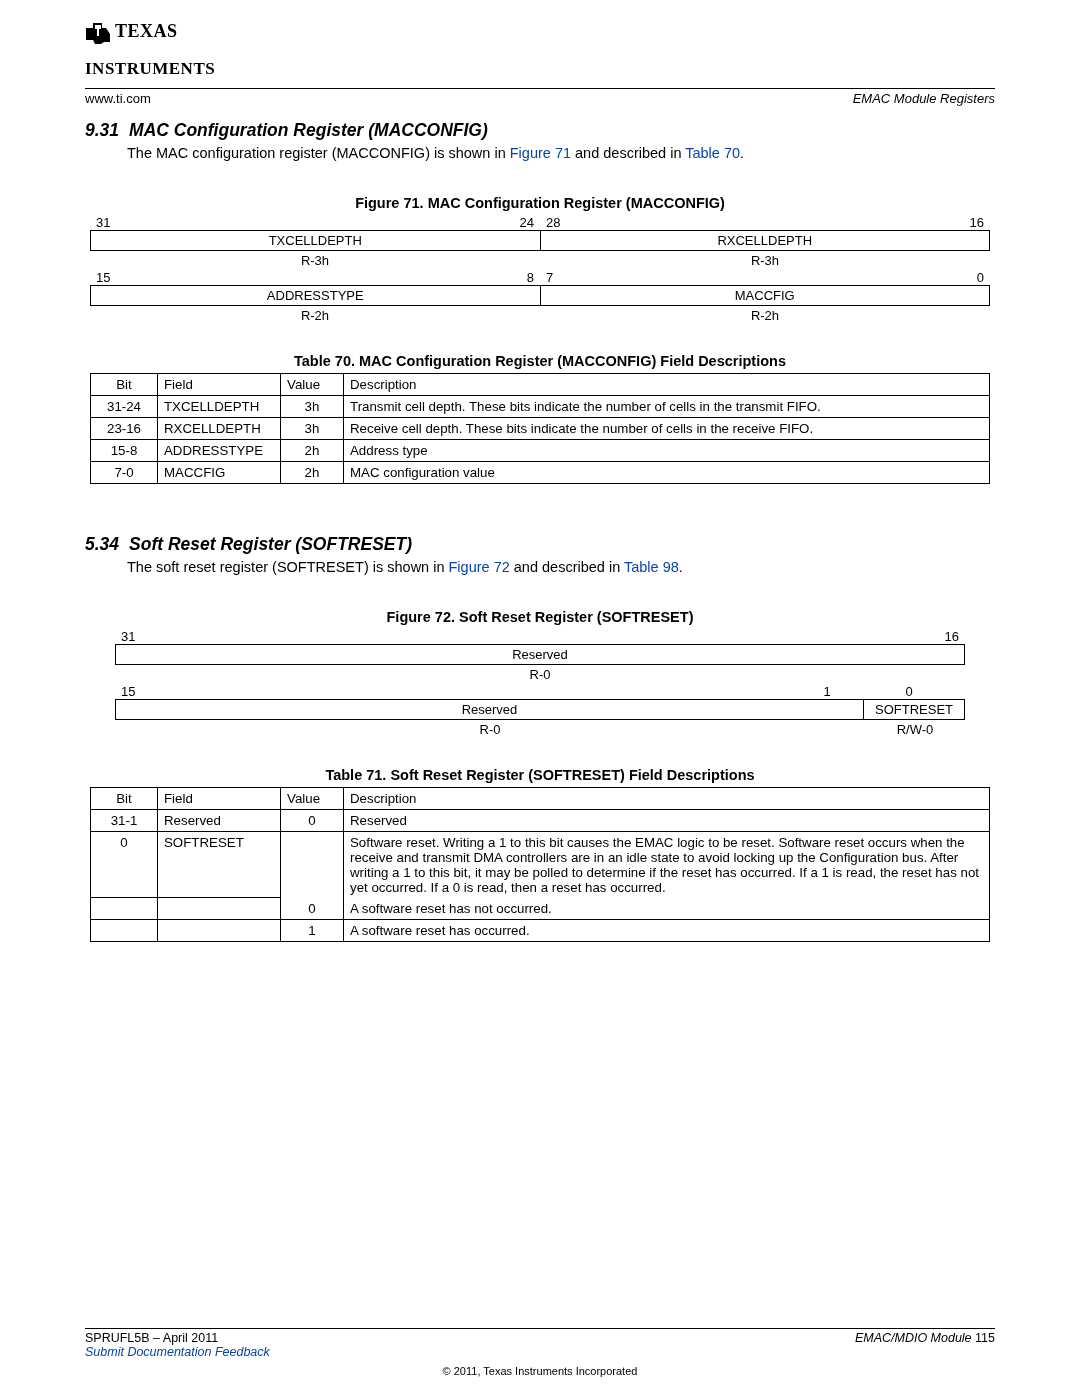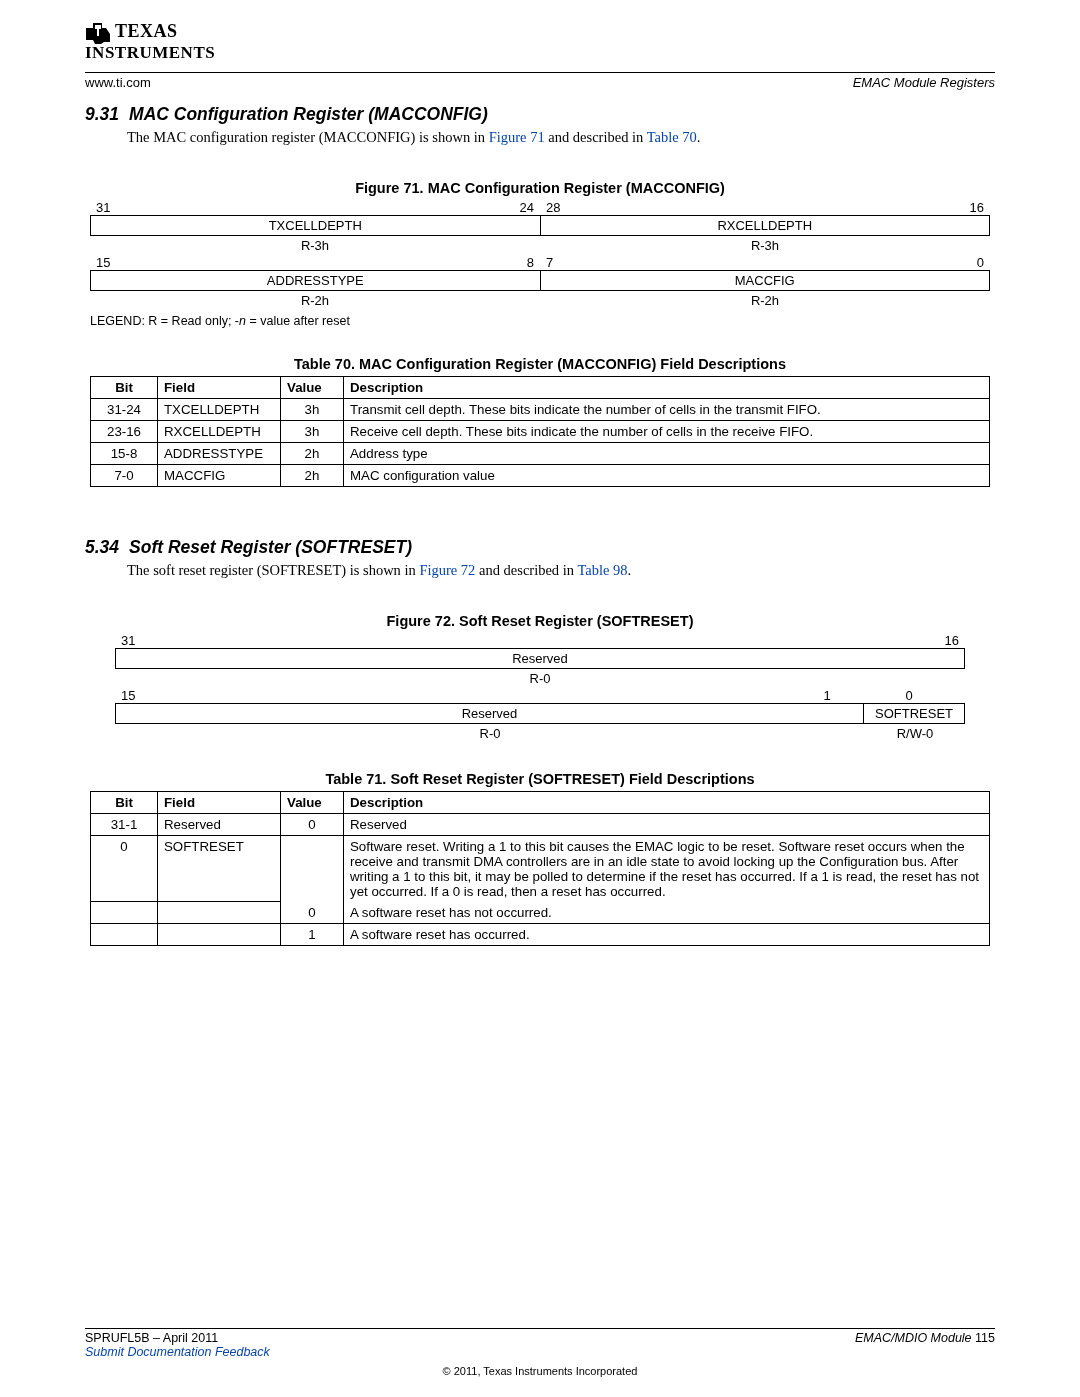--- a/index.html
+++ b/index.html
@@ -28,21 +28,21 @@
     letter-spacing: 0.5px;
     line-height: 1.05;
   }
   .ti-logo .chip {
     display:inline-block;
     width:26px; height:22px;
     vertical-align: top;
     margin-right:4px;
   }
   .ti-logo .line1 { font-size: 18px; }
-  .ti-logo .line2 { font-size: 17px; }
+  .ti-logo .line2 { font-size: 17px; margin-top: 16px; }
   .hr {
     border:none;
     border-top: 1.5px solid #000;
     margin: 10px 0 0 0;
   }
   .header-bar {
     display: flex;
     justify-content: space-between;
     font-size: 13px;
     margin-top: 2px;
@@ -51,21 +51,20 @@
   .section-title {
     font-weight: bold;
     font-style: italic;
     font-size: 17.5px;
     margin: 14px 0 4px 0;
   }
   .sec-num { font-style: italic; margin-right: 10px; }
   .body-text {
     font-size: 14.5px;
     margin: 2px 0 0 42px;
-    font-family: Liberation Serif, serif;
   }
   a.link { color: #0645ad; text-decoration: none; }
   .fig-caption {
     text-align: center;
     font-weight: bold;
     font-size: 14.5px;
     margin-top: 34px;
   }
   
   .reg {
@@ -100,21 +99,21 @@
     margin: 4px 5px 0 5px;
     font-size: 13.3px;
   }
   table.fields th, table.fields td {
     border: 1px solid #000;
     padding: 3px 6px;
     text-align: left;
     vertical-align: top;
   }
   table.fields th {
-    font-weight: bold;
+    font-weight: normal;
   }
   table.fields .c-bit { width: 54px; text-align: center; }
   table.fields .c-field { width: 110px; }
   table.fields .c-value { width: 50px; text-align: left; }
   table.fields td.center { text-align: center; }
   .footer {
     position: absolute;
     left: 85px; right: 85px;
     bottom: 20px;
     font-size: 12.5px;
@@ -196,23 +195,20 @@
       <div class="c r" style="flex:1">0</div>
     </div>
     <div class="reg-row">
       <div class="reg-cell bordered" style="flex:1">ADDRESSTYPE</div>
       <div class="reg-cell bordered" style="flex:1; border-left:none">MACCFIG</div>
     </div>
     <div class="reg-row">
       <div class="reg-cell" style="flex:1">R-2h</div>
       <div class="reg-cell" style="flex:1">R-2h</div>
     </div>
-  </div>
-  <div class="legend">
-    LEGEND: R = Read only; -<i>n</i> = value after reset
   </div>
 
   <div class="fig-caption" style="margin-top:28px">Table 70. MAC Configuration Register (MACCONFIG) Field Descriptions</div>
   <table class="fields">
     <thead>
       <tr>
         <th class="c-bit">Bit</th>
         <th class="c-field">Field</th>
         <th class="c-value">Value</th>
         <th>Description</th>

